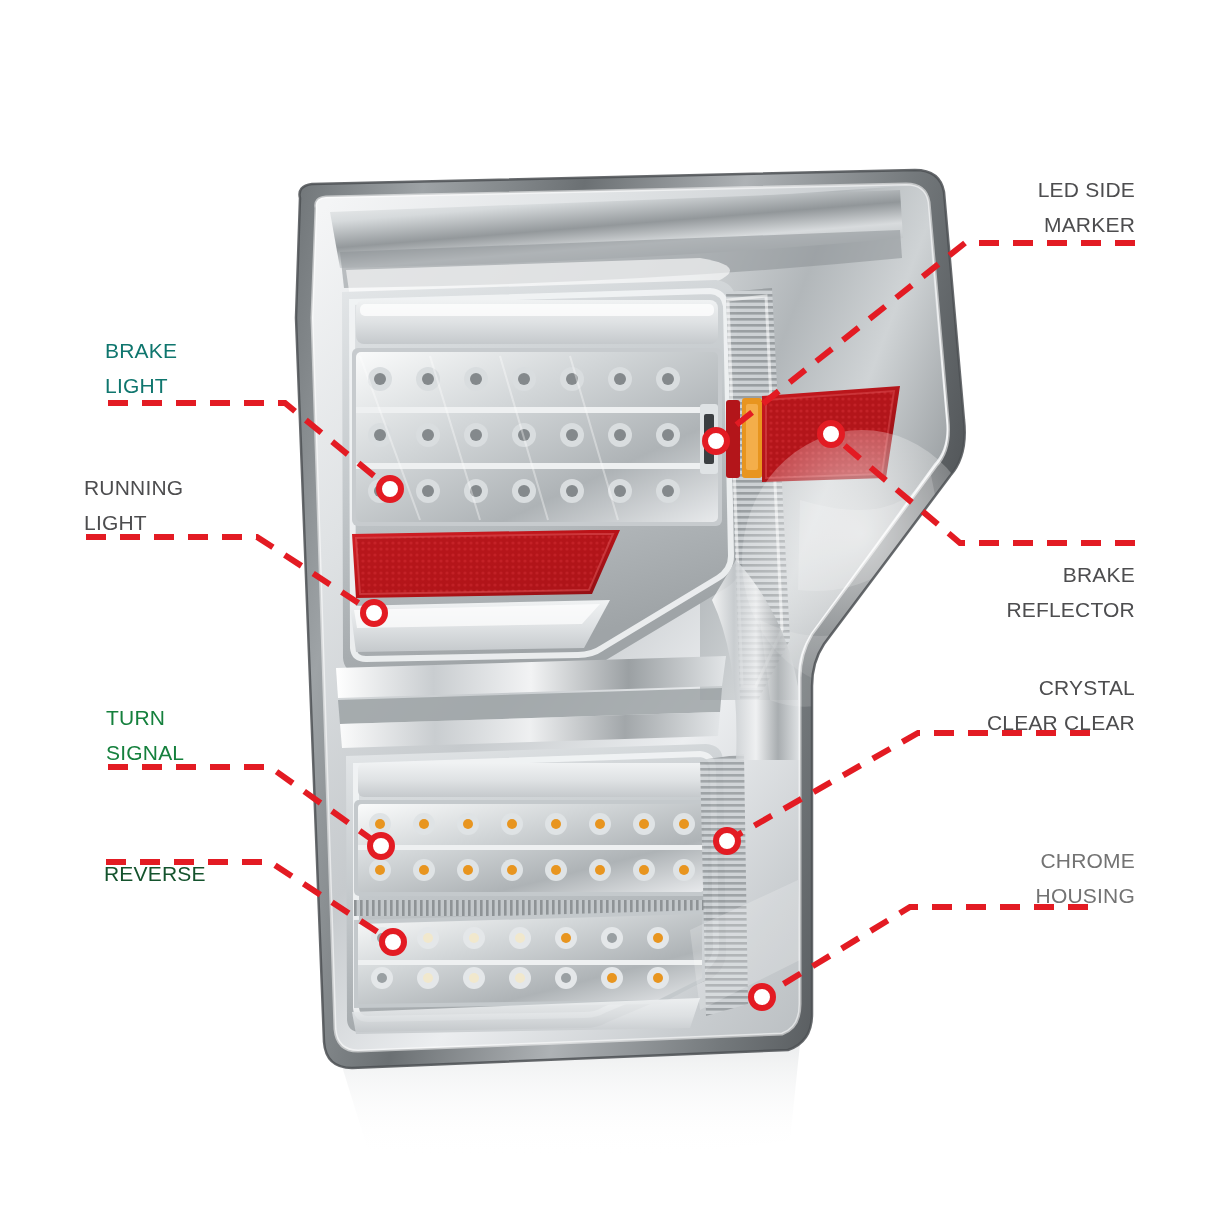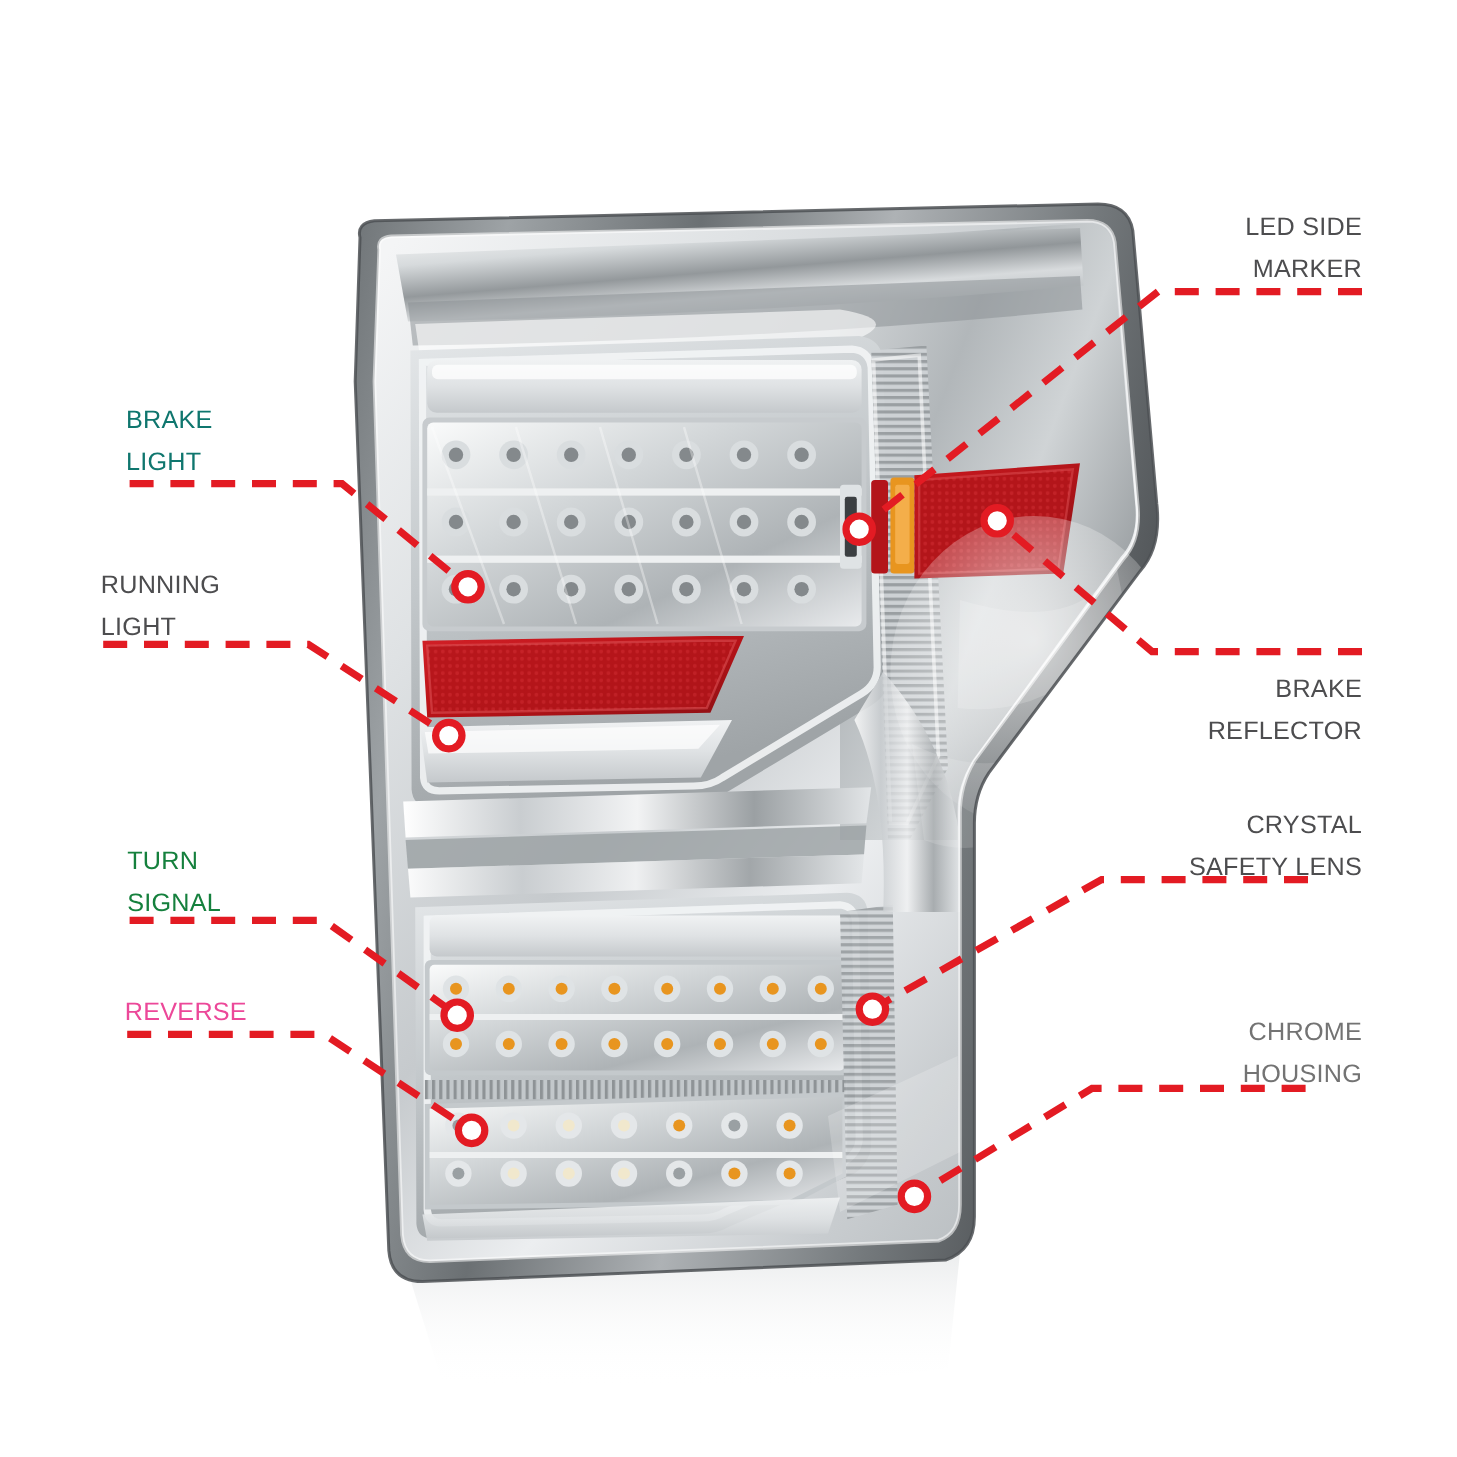--- a/index.html
+++ b/index.html
@@ -425,24 +425,24 @@
       </g>
   </svg>
 
   <div id="label-layer">
       <div class="callout-label left" style="color: #0f766e; top: 333px; width: 190px; left: 105px;">BRAKE
 LIGHT</div>
       <div class="callout-label left" style="color: rgb(77, 77, 79); top: 470px; width: 215px; left: 84px;">RUNNING
 LIGHT</div>
       <div class="callout-label left" style="color: #15803d; top: 700px; width: 185px; left: 106px;">TURN
 SIGNAL</div>
-      <div class="callout-label left" style="color: #ec4899; top: 826px; width: 200px; left: 104px;">REVERSE</div>
+      <div class="callout-label left" style="color: #14532d; top: 856px; width: 200px; left: 104px;">REVERSE</div>
       <div class="callout-label right" style="color: rgb(77, 77, 79); top: 172px; width: 195px; left: 940px;">LED SIDE
 MARKER</div>
       <div class="callout-label right" style="color: rgb(77, 77, 79); top: 557px; width: 235px; left: 900px;">BRAKE
 REFLECTOR</div>
       <div class="callout-label right" style="color: rgb(77, 77, 79); top: 670px; width: 235px; left: 900px;">CRYSTAL
-SAFETY LENS</div>
+CLEAR CLEAR</div>
       <div class="callout-label right" style="color: #737373; top: 843px; width: 220px; left: 915px;">CHROME
 HOUSING</div>
     </div>
 
 </div>
 
 </body></html>

